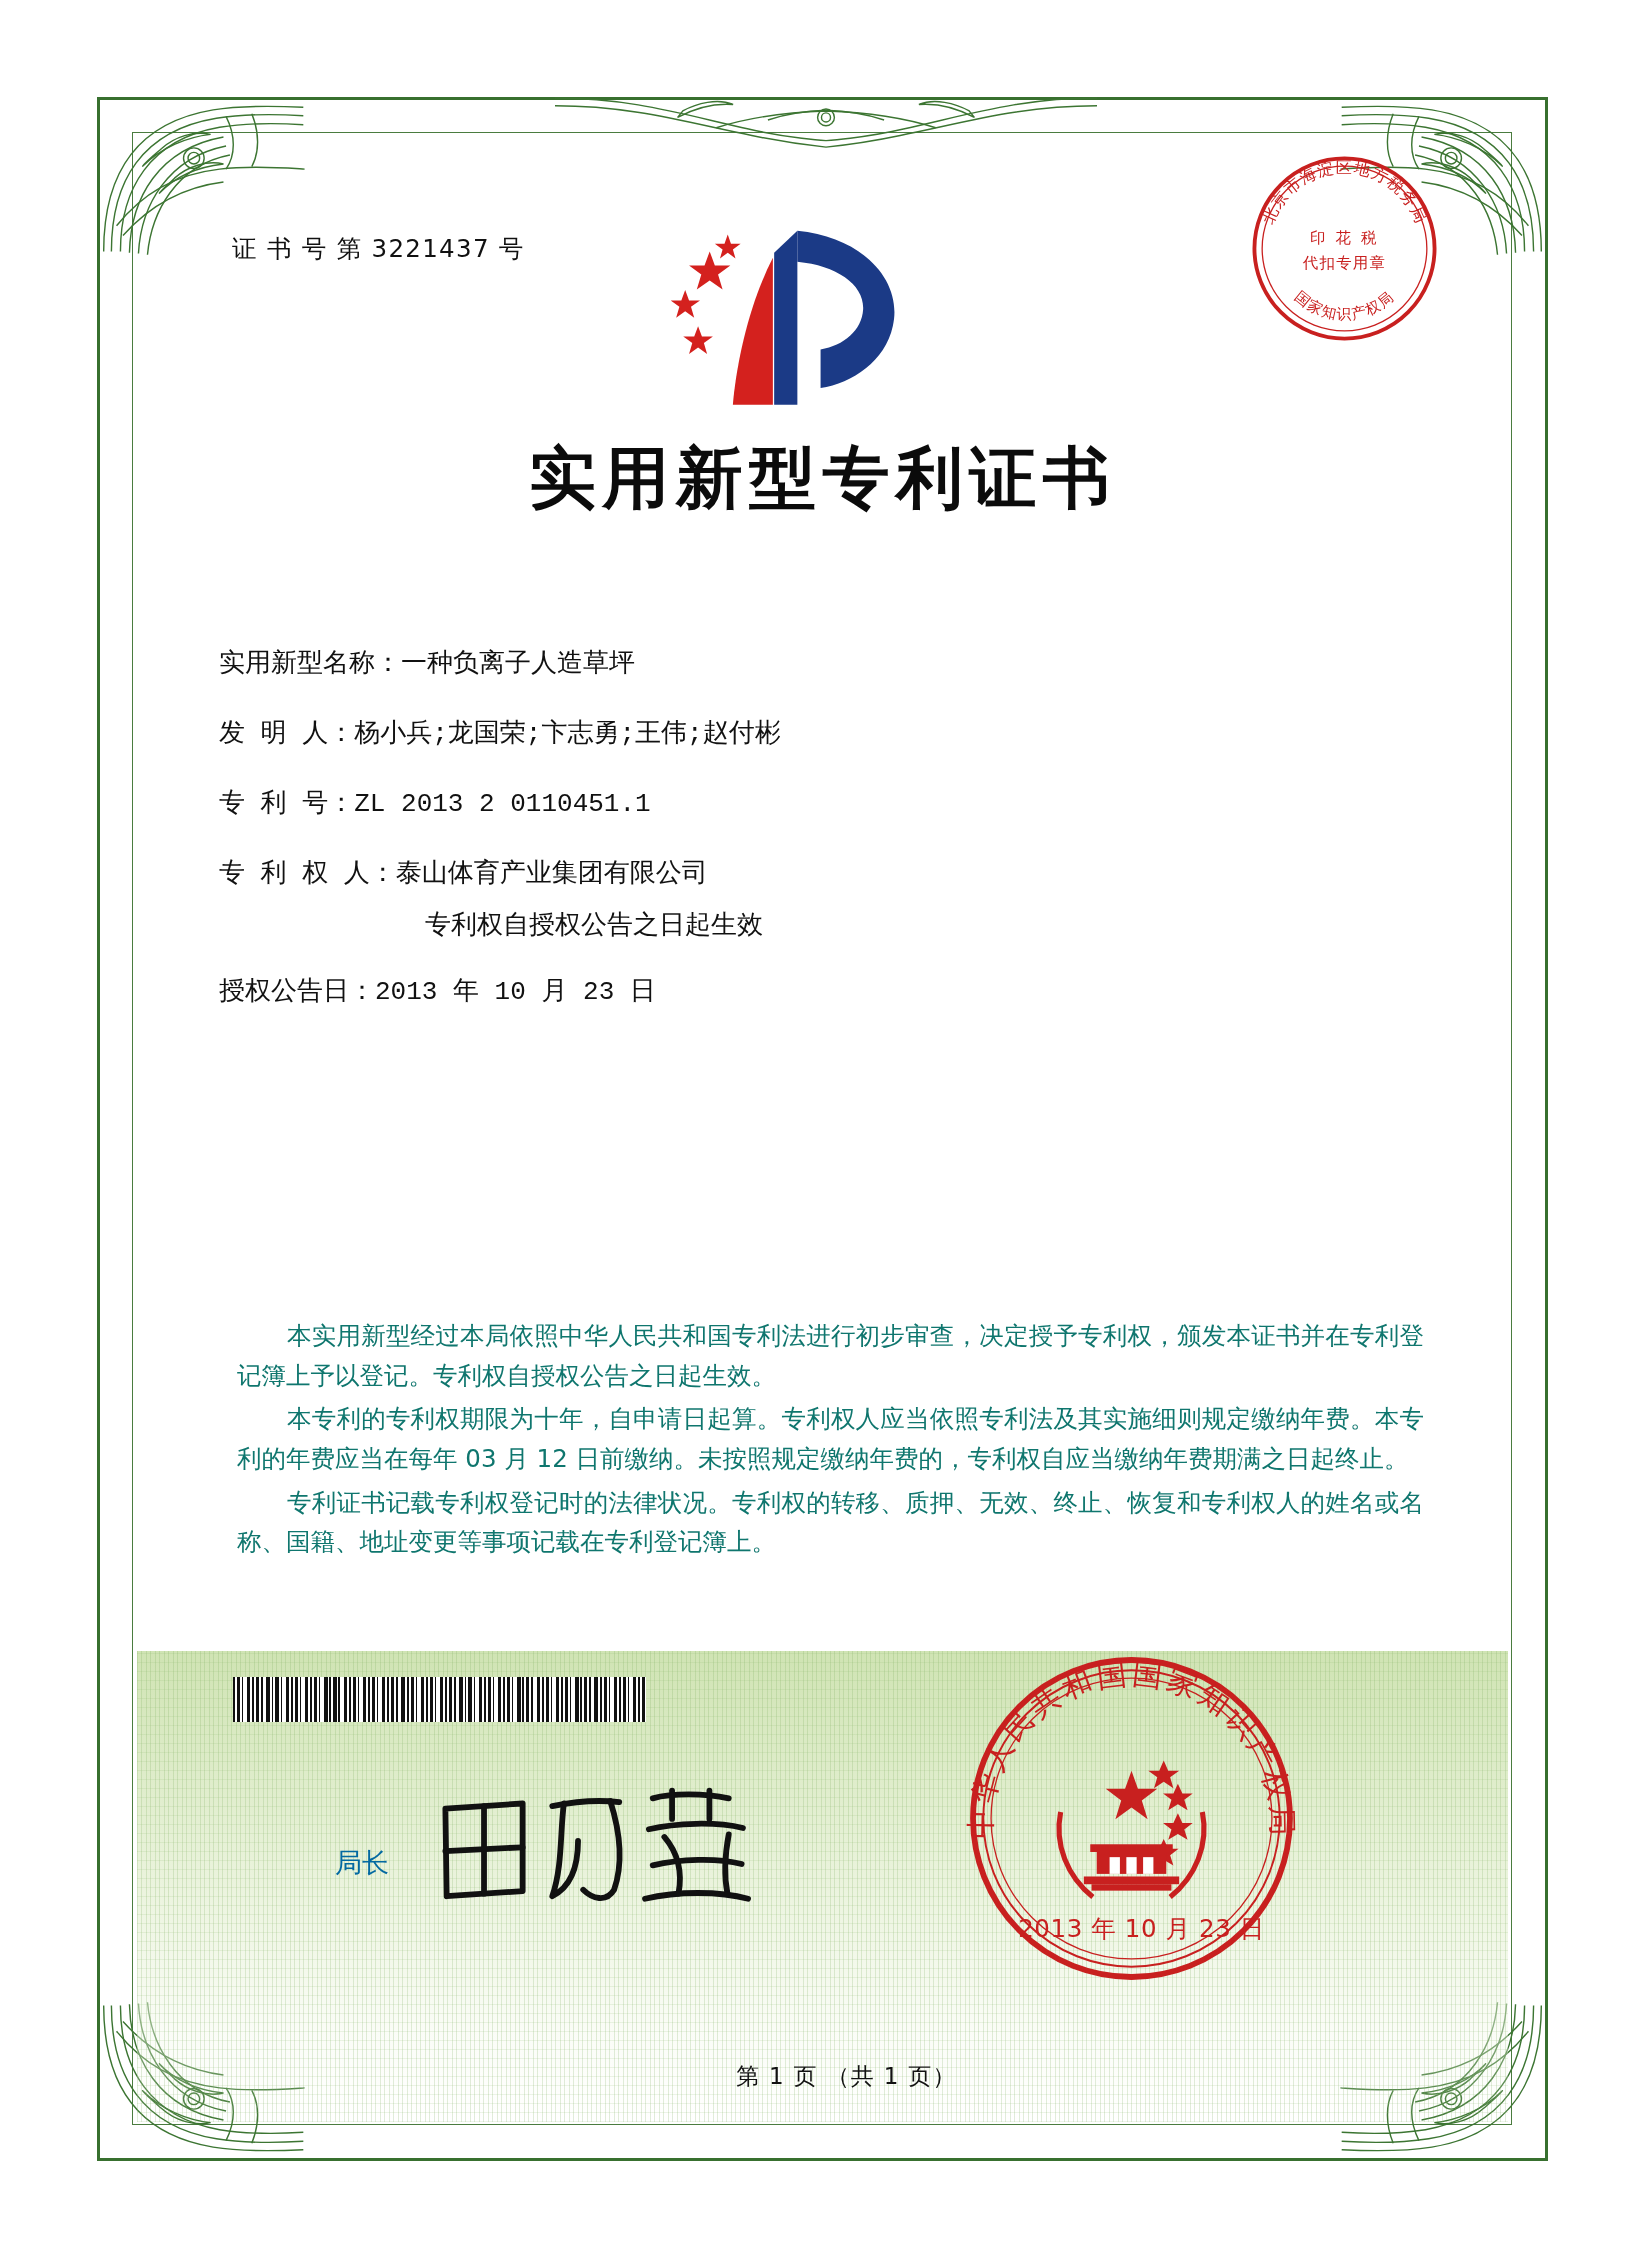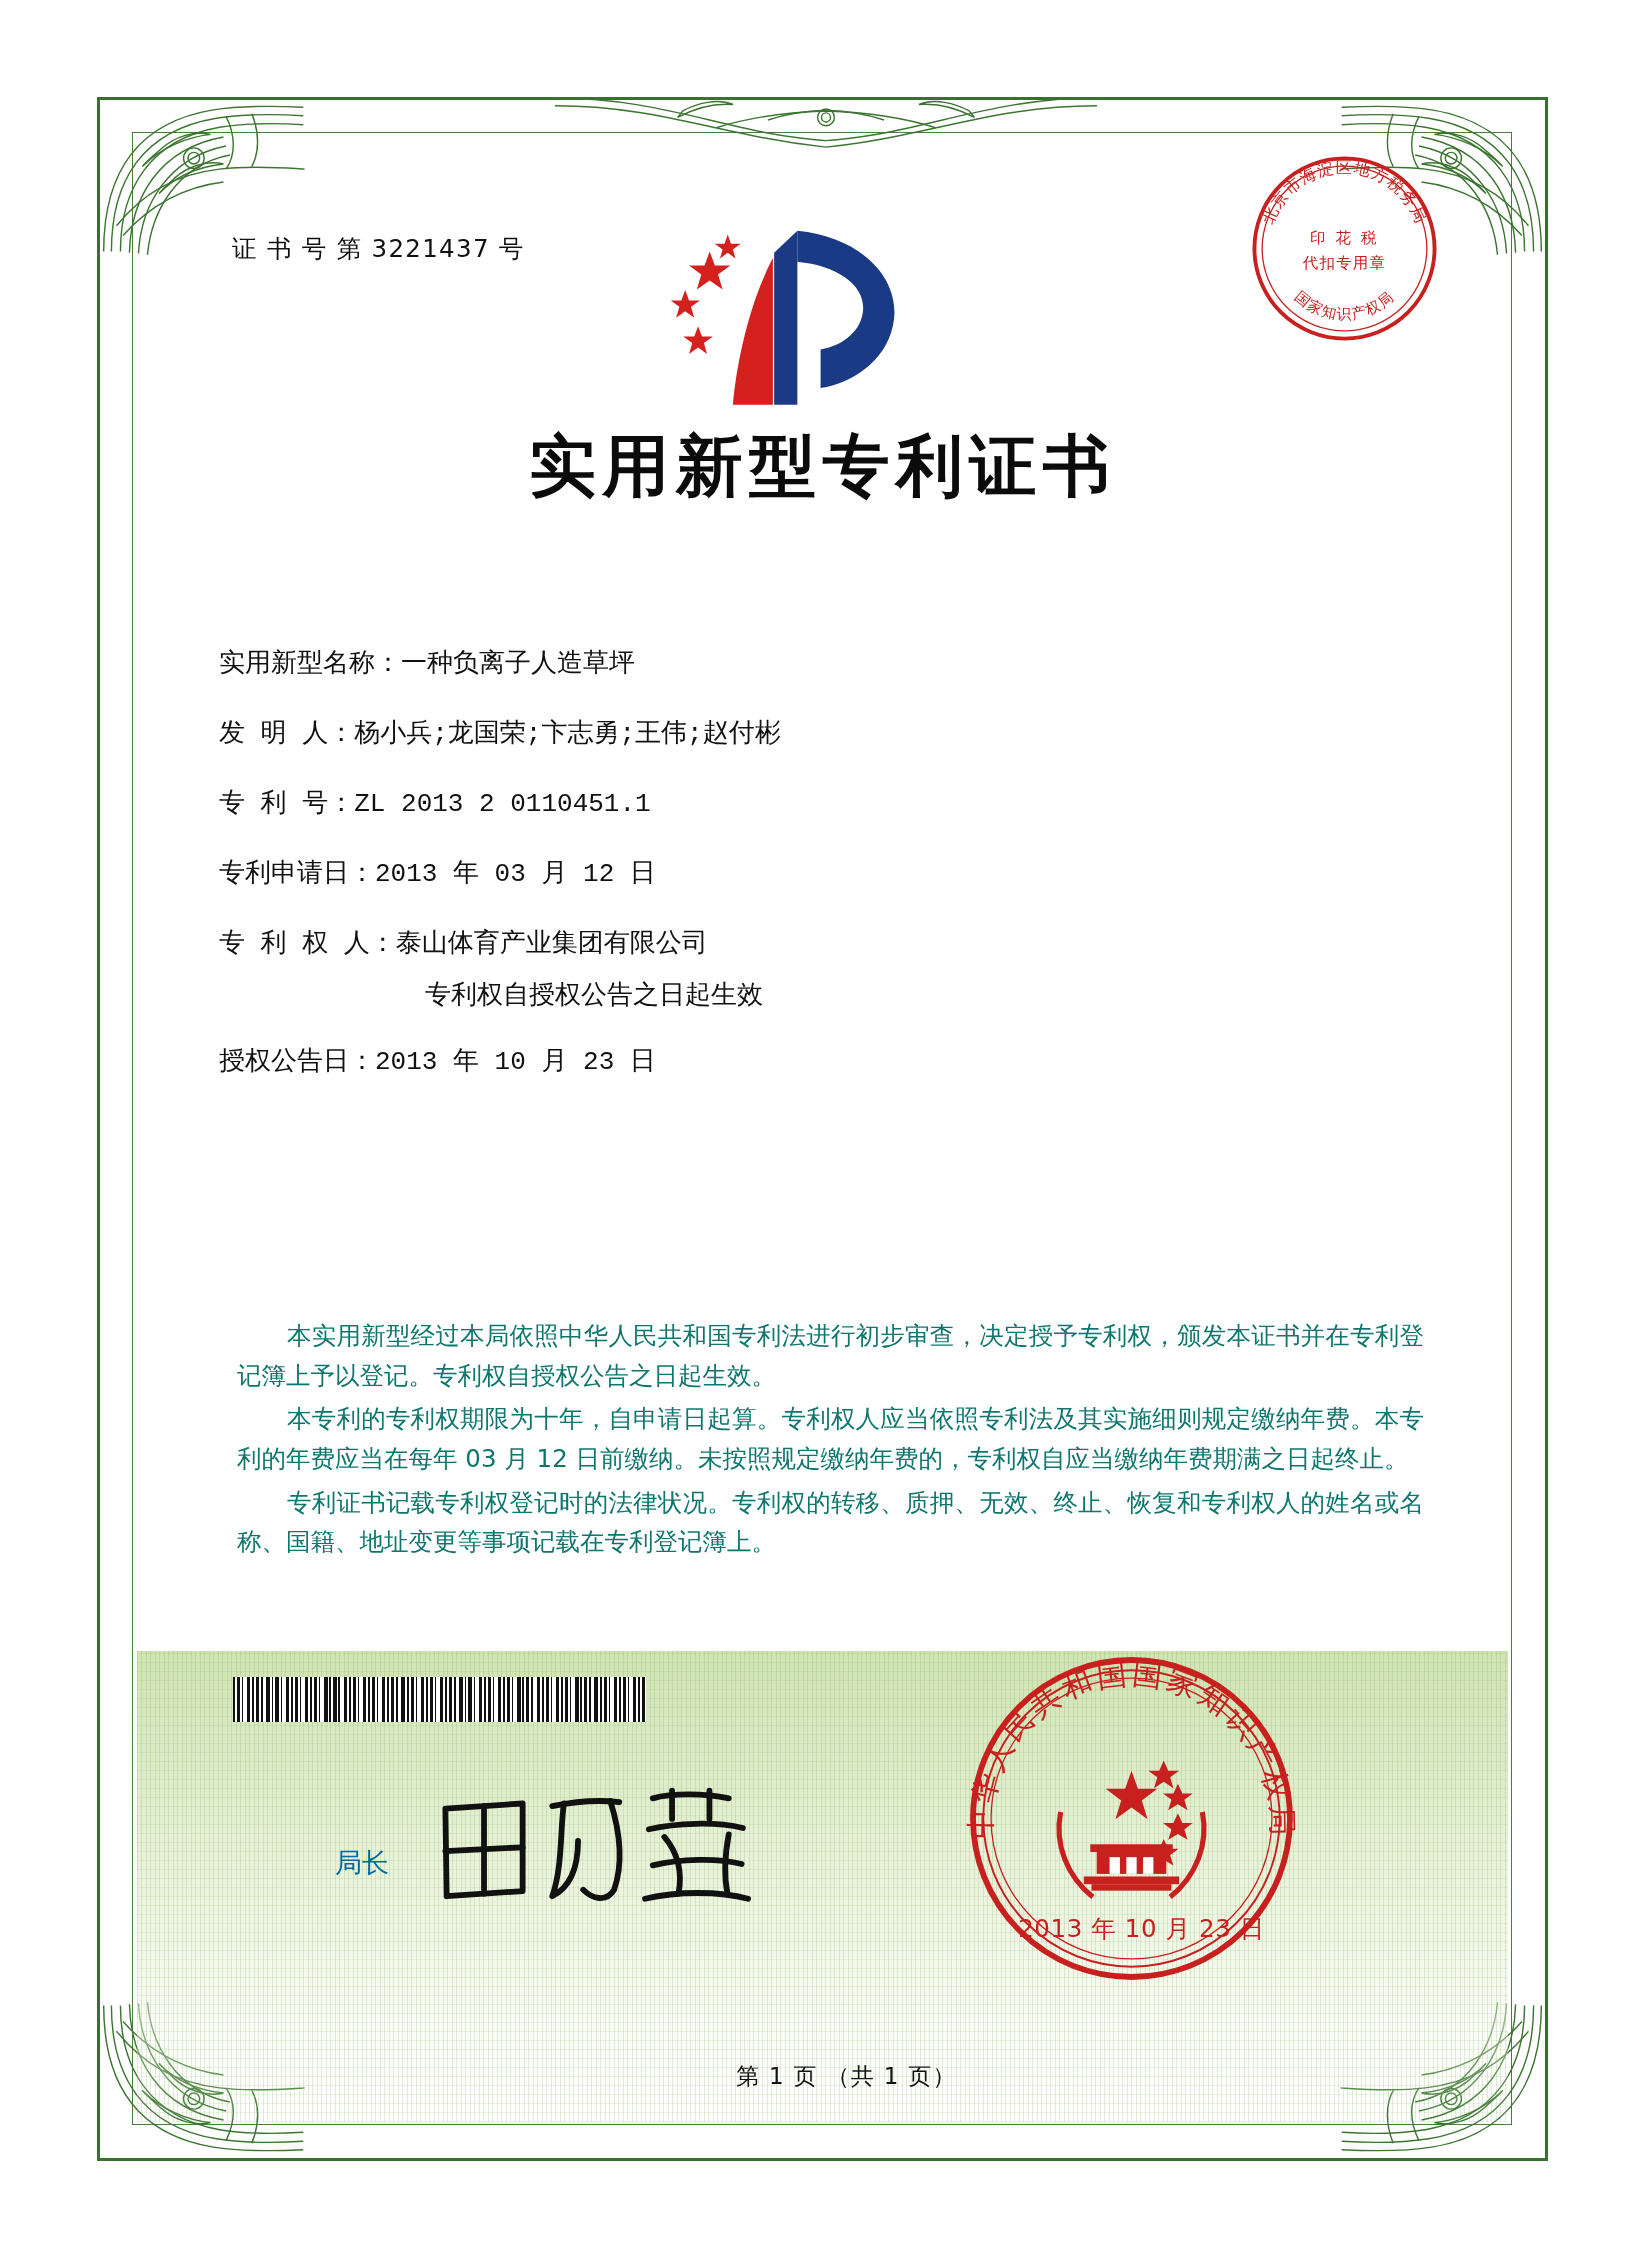--- a/index.html
+++ b/index.html
@@ -118,21 +118,21 @@
     left: 671px;
     top: 223px;
     width: 245px;
     height: 187px;
   }
   .logo svg { width: 100%; height: 100%; display: block; }
 
   .main-title {
     position: absolute;
     left: 0;
-    top: 421px;
+    top: 433px;
     width: 1645px;
     text-align: center;
     font-family: "DejaVu Sans", sans-serif;
     font-size: 67px;
     font-weight: bold;
     color: #0b0b0b;
     letter-spacing: 6.4px;
   }
 
   
@@ -402,23 +402,20 @@
   <div class="fields">
     <div class="field-row">
       <span class="fl">实用新型名称：</span><span class="fv">一种负离子人造草坪</span>
     </div>
     <div class="field-row">
       <span class="fl">发    明    人：</span><span class="fv">杨小兵;龙国荣;卞志勇;王伟;赵付彬</span>
     </div>
     <div class="field-row">
       <span class="fl">专    利    号：</span><span class="fv">ZL 2013 2 0110451.1</span>
     </div>
-    <div class="field-row">
-      <span class="fl">专利申请日：</span><span class="fv">2013 年 03 月 12 日</span>
-    </div>
     <div class="field-row tight">
       <span class="fl">专 利 权 人：</span><span class="fv">泰山体育产业集团有限公司</span>
     </div>
     <div class="sub-line">专利权自授权公告之日起生效</div>
     <div class="field-row">
       <span class="fl">授权公告日：</span><span class="fv">2013 年 10 月 23 日</span>
     </div>
   </div>
 
   <div class="paras">

